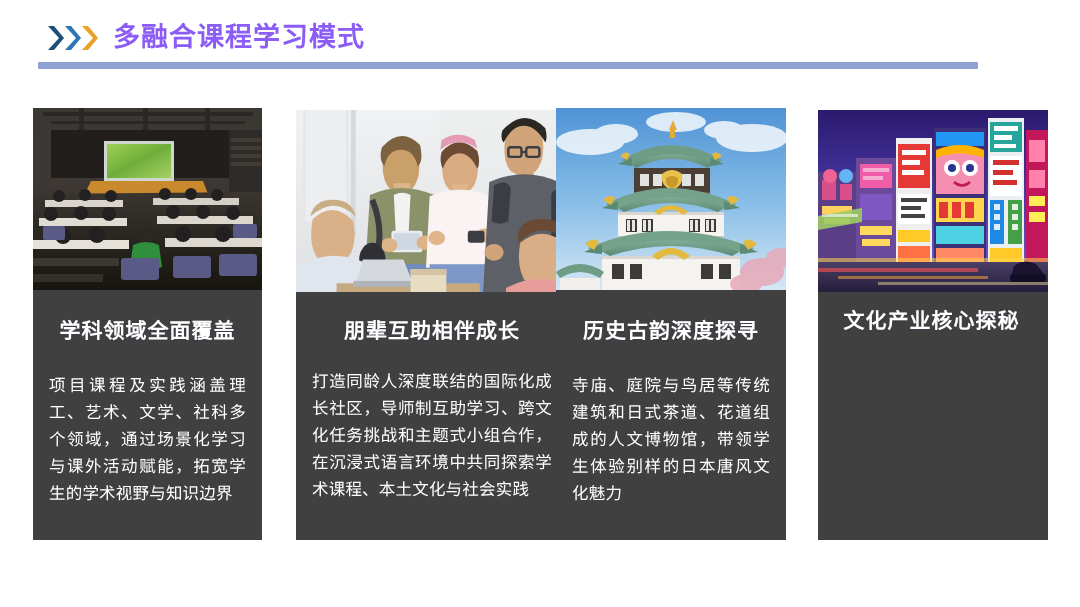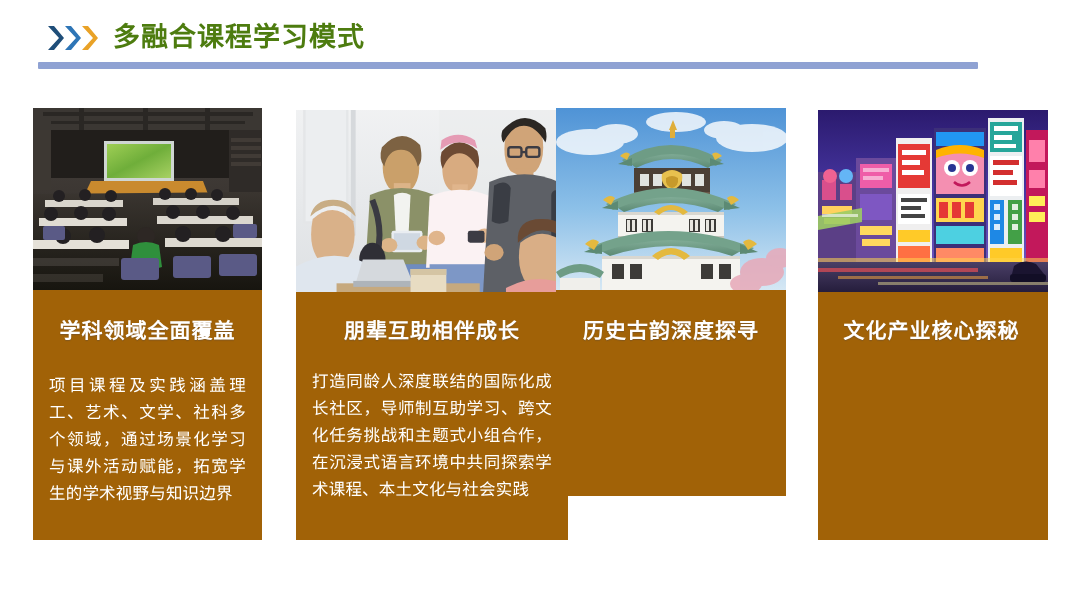--- a/index.html
+++ b/index.html
@@ -18,34 +18,34 @@
   .chevrons{position:absolute;left:46px;top:25px;width:62px;height:26px;}
   .chev{position:absolute;top:0;width:18px;height:26px;}
   .chev svg{display:block;width:18px;height:26px;}
   .chev1{left:0px;}
   .chev2{left:17px;}
   .chev3{left:34px;}
 
   .page-title{
     position:absolute;left:113px;top:20px;
     font-size:27px;font-weight:bold;letter-spacing:1px;
-    color:#4d7c0f;
+    color:#8b5cf6;
     line-height:34px;white-space:nowrap;
     font-family:"Liberation Sans","DejaVu Sans",sans-serif;
   }
   .title-rule{
     position:absolute;left:38px;top:62px;width:940px;height:7px;
     background:#8fa2d3;border-radius:1px;
   }
 
   
   .cards{position:absolute;left:0;top:0;width:1080px;height:607px;}
   .card{
     position:absolute;
-    background:#a16207;
+    background:#404040;
     overflow:hidden;
   }
   .card .photo{
     position:absolute;left:0;top:0;width:100%;
     overflow:hidden;
     background:#333;
   }
   .card .photo svg{display:block;width:100%;height:100%;}
   .card .body{
     position:absolute;left:0;width:100%;
@@ -75,29 +75,29 @@
   #card-1 .body{top:182px;}
   #card-1 .card-title{margin-top:28px;}
   #card-1 .card-text{margin-top:28px;}
 
   #card-2{left:296px; top:110px; width:228px; height:430px;padding-left:44px;}
   #card-2 .photo{height:182px;}
   #card-2 .body{top:182px;}
   #card-2 .card-title{margin-top:26px;}
   #card-2 .card-text{margin-top:24px;}
 
-  #card-3{left:556px; top:108px; width:230px; height:388px;}
+  #card-3{left:556px; top:108px; width:230px; height:432px;}
   #card-3 .photo{height:182px;}
   #card-3 .body{top:182px;}
   #card-3 .card-title{margin-top:28px;}
   #card-3 .card-text{margin-top:28px;}
 
   #card-4{left:818px; top:110px; width:230px; height:430px;}
   #card-4 .photo{height:182px;}
-  #card-4 .body{top:182px;padding-left:11px;}
+  #card-4 .body{top:172px;padding-left:11px;}
   #card-4 .card-title{margin-top:26px;}
   #card-4 .card-text{margin-top:24px;}
 </style>
 </head>
 <body>
 
 <div class="slide">
 
   <div class="header">
 
@@ -411,20 +411,21 @@
             <ellipse cx="224" cy="150" rx="14" ry="10"></ellipse>
             <ellipse cx="190" cy="176" rx="16" ry="10"></ellipse>
           </g>
 
           <path d="M0 164 q24 -16 48 0 l-4 6 q-20 -12 -40 0 Z" fill="#6e9c85"></path>
           <rect x="4" y="170" width="40" height="12" fill="#f0efeb"></rect>
         </svg>
       </div>
       <div class="body">
         <p class="card-title">历史古韵深度探寻</p>
+        <p class="card-text">寺庙、庭院与鸟居等传统建筑和日式茶道、花道组成的人文博物馆，带领学生体验别样的日本唐风文化魅力</p>
       </div>
     </div>
 
     <div class="card" id="card-4">
       <div class="photo">
         <svg viewBox="0 0 230 182" preserveAspectRatio="xMidYMid slice">
           <defs>
             <linearGradient id="duskG" x1="0" y1="0" x2="0" y2="1">
               <stop offset="0" stop-color="#2b1a6e"></stop>
                 <stop offset=".5" stop-color="#4a3aa8"></stop>

